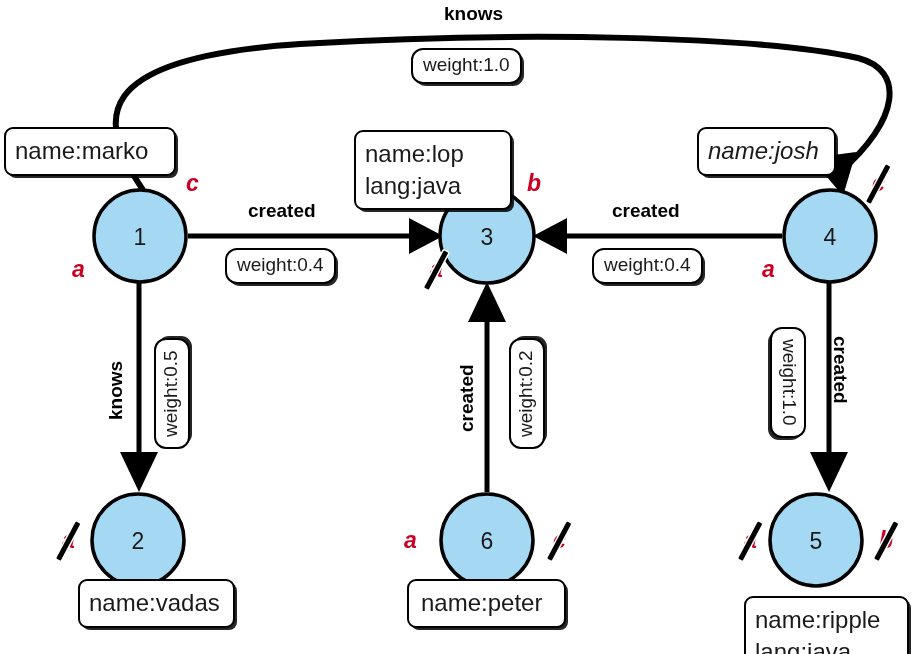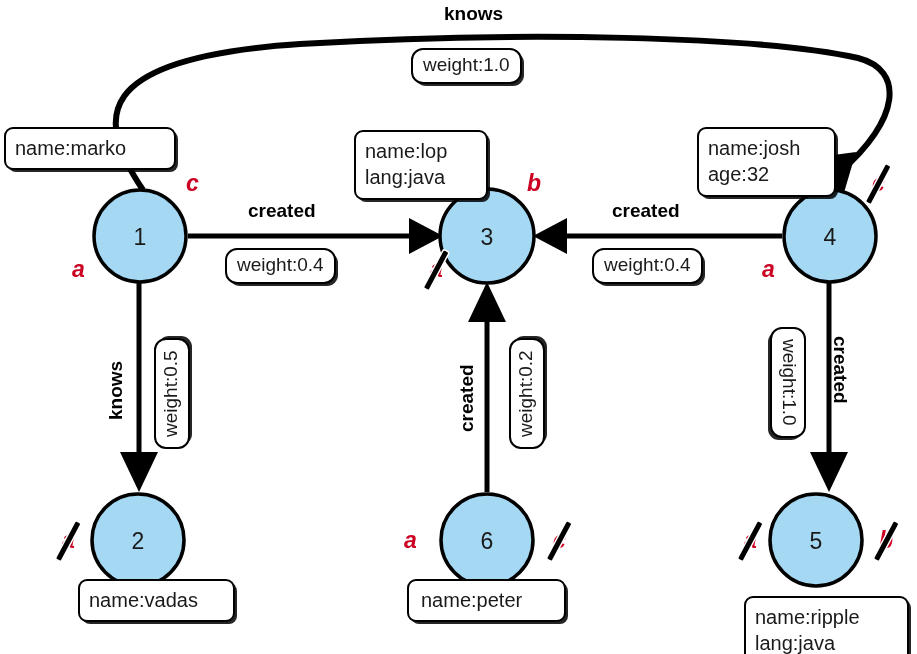--- a/index.html
+++ b/index.html
@@ -49,21 +49,21 @@
   .arrow-head {
     fill: #000000;
   }
   .prop-box {
     position: absolute;
     background: #ffffff;
     border: 2.5px solid #000000;
     border-radius: 9px;
     box-shadow: 3px 3px 0 -1px rgba(0,0,0,0.85);
     padding: 6px 9px 7px 9px;
-    font-size: 20px;
+    font-size: 24px;
     line-height: 1.32;
     color: #1a1a1a;
     white-space: nowrap;
     box-sizing: border-box;
   }
   .prop-line {
     display: block;
   }
   .weight-box {
     position: absolute;
@@ -183,28 +183,27 @@
     </g>
   </svg>
 
   <svg style="position:absolute;left:0;top:0;width:917px;height:654px;pointer-events:none;" viewBox="0 0 917 654" xmlns="http://www.w3.org/2000/svg">
   </svg>
 
   <div class="prop-box" style="left:4px; top:127px; width:172px;">
     <span class="prop-line">name:marko</span>
   </div>
 
-  <div class="prop-box" style="left:354px; top:130px; width:134px;">
+  <div class="prop-box" style="left:354px; top:130px; width:158px;">
     <span class="prop-line">name:lop</span>
     <span class="prop-line">lang:java</span>
   </div>
 
-  <div class="prop-box" style="left:697px; top:127px; width:139px;">
+  <div class="prop-box" style="left:697px; top:127px; width:139px;font-style:italic;">
     <span class="prop-line">name:josh</span>
-    <span class="prop-line">age:32</span>
   </div>
 
   <div class="prop-box" style="left:78px; top:579px; width:157px;">
     <span class="prop-line">name:vadas</span>
   </div>
 
   <div class="prop-box" style="left:407px; top:579px; width:159px;padding-left:12px;">
     <span class="prop-line">name:peter</span>
   </div>
 

